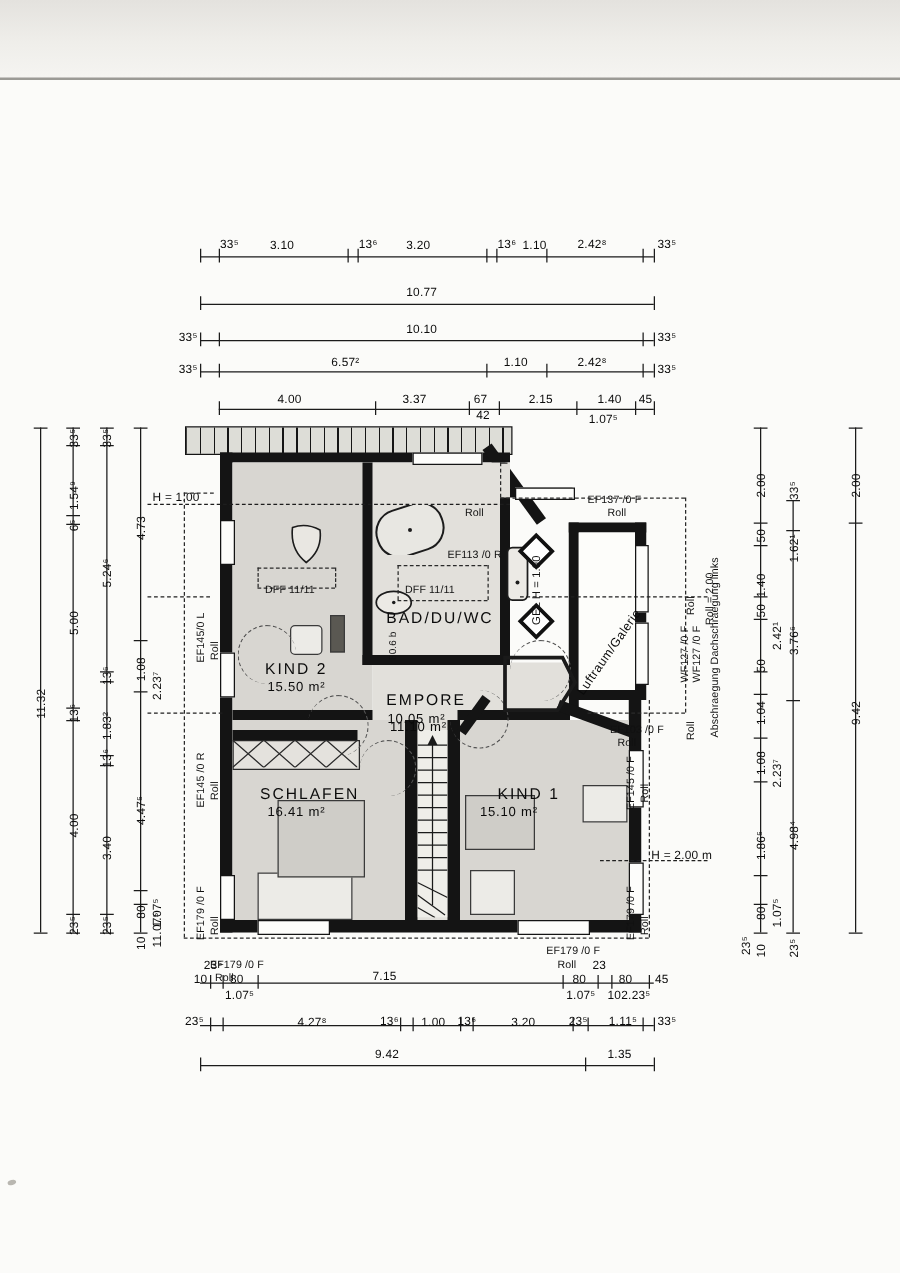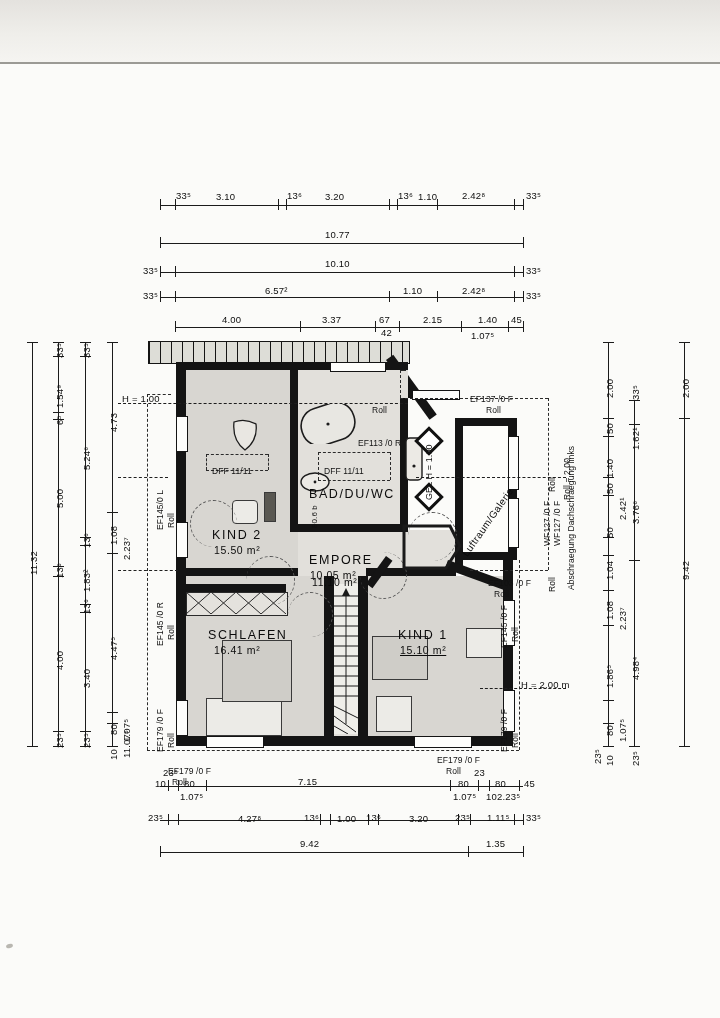--- a/index.html
+++ b/index.html
@@ -323,21 +323,21 @@
     <div class="label rname" style="left:309px;top:487px;">BAD/DU/WC</div>
     <div class="label rarea" style="left:312px;top:528px;margin-top:48px;">11.10 m²</div>
 
     <div class="label rname" style="left:309px;top:553px;">EMPORE</div>
     <div class="label rarea" style="left:310px;top:569px;">10.05 m²</div>
 
     <div class="label rname" style="left:208px;top:628px;">SCHLAFEN</div>
     <div class="label rarea" style="left:214px;top:644px;">16.41 m²</div>
 
     <div class="label rname" style="left:398px;top:628px;">KIND 1</div>
-    <div class="label rarea" style="left:400px;top:644px;text-decoration:underline;">15.10 m²</div>
+    <div class="label rarea" style="left:384px;top:644px;">15.10 m²</div>
 
     <div class="label" style="left:460px;top:552px;font-size:10px;transform-origin:0 0;transform:rotate(-55deg);letter-spacing:.4px;">Luftraum/Galerie</div>
 
     <div class="wlab v" style="left:424px;top:500px;font-size:9px;">GEL H = 1.00</div>
     <div class="wlab v" style="left:310px;top:528px;font-size:8px;">80.6 b</div>
 
     <div class="chain" style="left:118px;top:403px;width:290px;border-top:1px dashed #1d1d1d;"></div>
     <div class="chain" style="left:118px;top:477px;width:50px;"></div>
     <div class="chain" style="left:416px;top:477px;width:150px;"></div>
     <div class="chain" style="left:118px;top:570px;width:60px;"></div>

